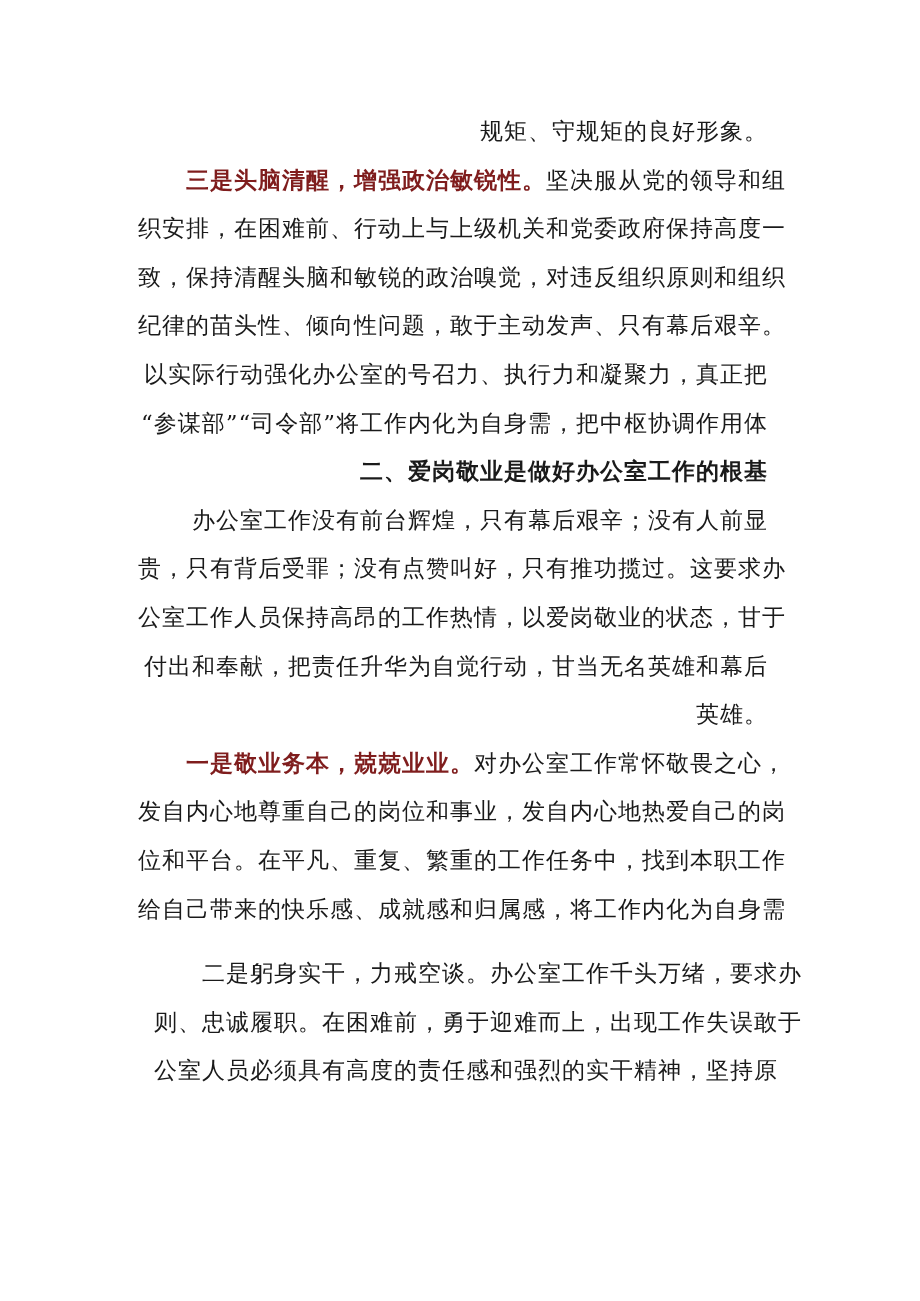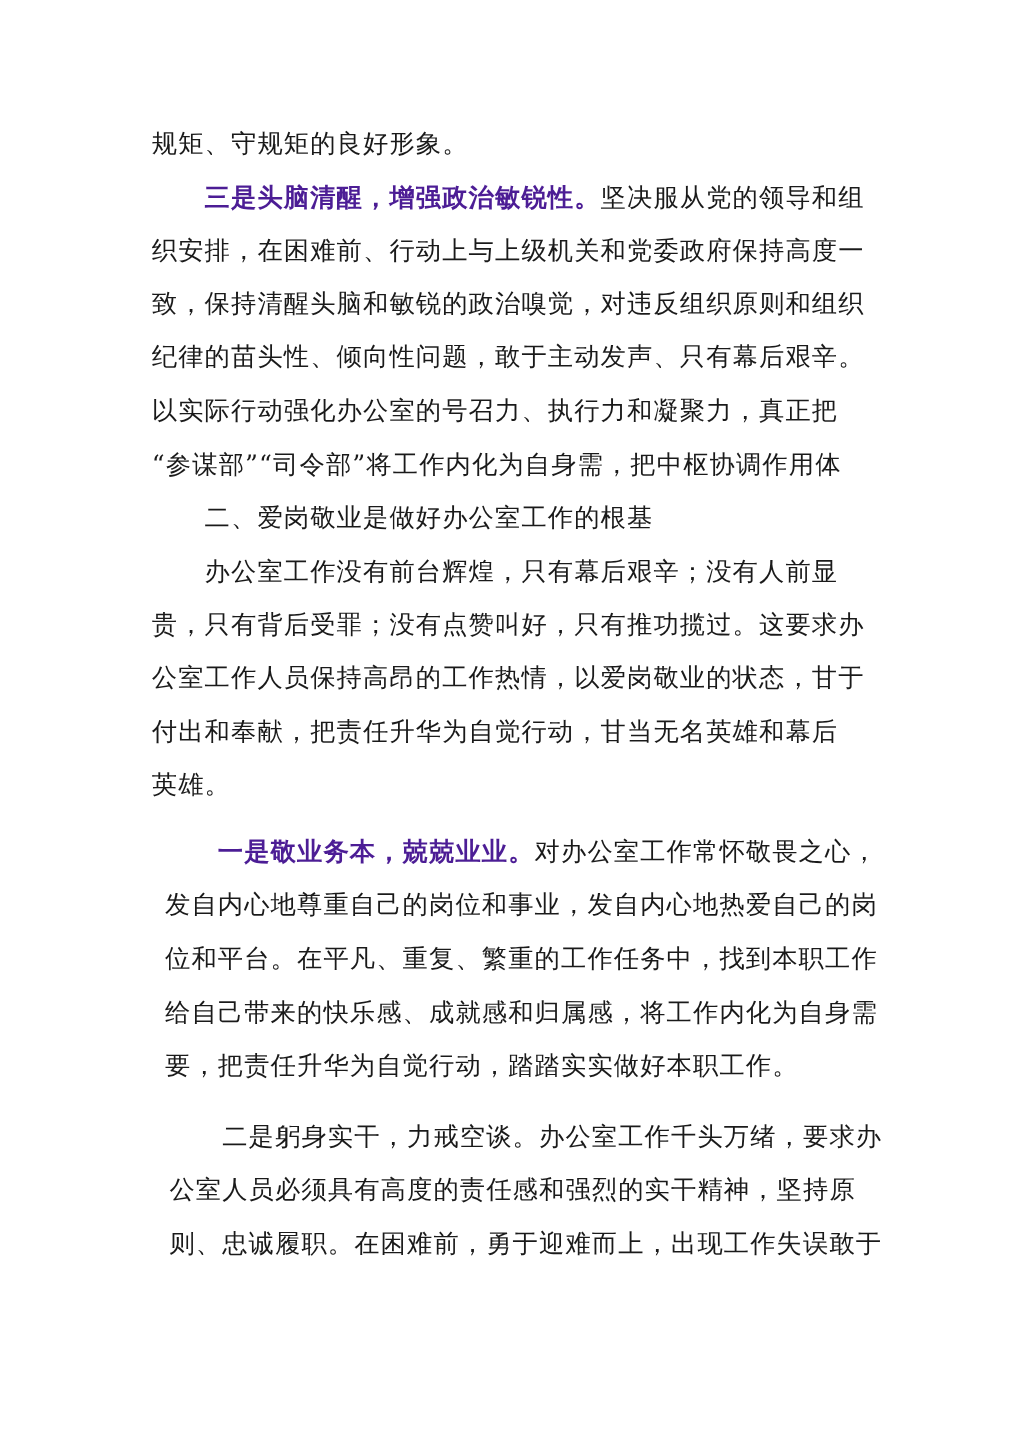--- a/index.html
+++ b/index.html
@@ -21,66 +21,66 @@
       top: 112px;
       width: 630px;
     }
     .line {
       display: block;
       height: 48.6px;
       line-height: 38px;
       font-size: 23px;
       letter-spacing: 1px;
       white-space: nowrap;
+      text-align: right;
     }
     .indent {
       padding-left: 48px;
     }
     .bold {
       font-weight: bold;
-      color: #4c1d95;
+      color: #7f1d1d;
     }
   </style>
 </head>
 <body>
 
 <div class="page">
 
   <p style="margin:0">
     <span class="line">规矩、守规矩的良好形象。</span>
   </p>
 
   <p style="margin:0">
     <span class="line indent"><span class="bold">三是头脑清醒，增强政治敏锐性。</span><span>坚决服从党的领导和组</span></span>
     <span class="line">织安排，在困难前、行动上与上级机关和党委政府保持高度一</span>
     <span class="line">致，保持清醒头脑和敏锐的政治嗅觉，对违反组织原则和组织</span>
     <span class="line">纪律的苗头性、倾向性问题，敢于主动发声、只有幕后艰辛。</span>
     <span class="line">以实际行动强化办公室的号召力、执行力和凝聚力，真正把</span>
     <span class="line">“参谋部”“司令部”将工作内化为自身需，把中枢协调作用体</span>
   </p>
 
-  <h2 style="margin:0;font-weight:normal">
+  <h2 style="margin:0;font-weight:bold">
     <span class="line indent">二、爱岗敬业是做好办公室工作的根基</span>
   </h2>
 
   <p style="margin:0">
     <span class="line indent">办公室工作没有前台辉煌，只有幕后艰辛；没有人前显</span>
     <span class="line">贵，只有背后受罪；没有点赞叫好，只有推功揽过。这要求办</span>
     <span class="line">公室工作人员保持高昂的工作热情，以爱岗敬业的状态，甘于</span>
     <span class="line">付出和奉献，把责任升华为自觉行动，甘当无名英雄和幕后</span>
     <span class="line">英雄。</span>
   </p>
 
-  <p style="margin:12px">
+  <p style="margin:0">
     <span class="line indent"><span class="bold">一是敬业务本，兢兢业业。</span><span>对办公室工作常怀敬畏之心，</span></span>
     <span class="line">发自内心地尊重自己的岗位和事业，发自内心地热爱自己的岗</span>
     <span class="line">位和平台。在平凡、重复、繁重的工作任务中，找到本职工作</span>
     <span class="line">给自己带来的快乐感、成就感和归属感，将工作内化为自身需</span>
-    <span class="line">要，把责任升华为自觉行动，踏踏实实做好本职工作。</span>
   </p>
 
   <p style="margin:16px">
     <span class="line indent">二是躬身实干，力戒空谈。办公室工作千头万绪，要求办</span>
+    <span class="line">则、忠诚履职。在困难前，勇于迎难而上，出现工作失误敢于</span>
     <span class="line">公室人员必须具有高度的责任感和强烈的实干精神，坚持原</span>
-    <span class="line">则、忠诚履职。在困难前，勇于迎难而上，出现工作失误敢于</span>
   </p>
 
 </div>
 
 </body></html>

